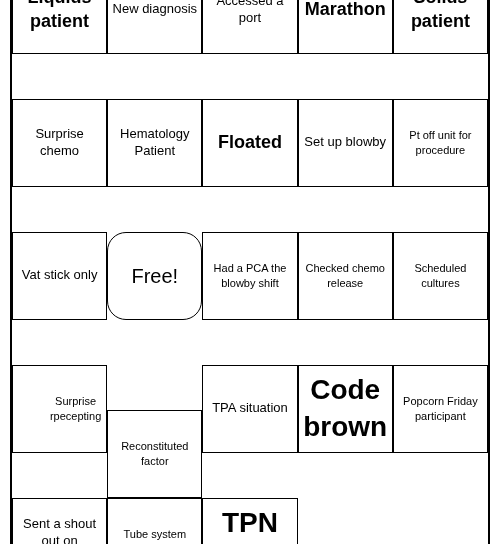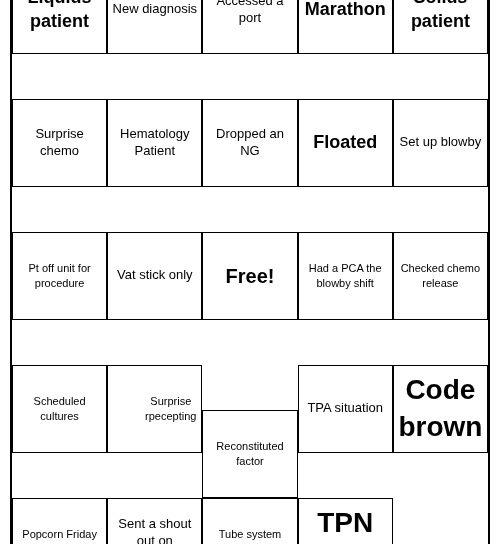--- a/index.html
+++ b/index.html
@@ -43,21 +43,22 @@
       align-items: center;
       justify-content: center;
       text-align: center;
       padding: 4px;
       height: 88px;
       font-size: 13px;
       line-height: 1.3;
     }
     .bingo-cell.free {
       font-size: 20px;
-      font-weight: bold;
+      font-weight: normal;
+      border-radius: 19px;
     }
     .bingo-cell.large-text {
       font-size: 28px;
       font-weight: bold;
     }
     .bingo-cell.medium-large {
       font-size: 18px;
       font-weight: bold;
     }
   </style>
@@ -73,21 +74,20 @@
       <div class="bingo-letter">O</div>
     </div>
   <div class="bingo-grid">
   <div class="bingo-cell medium-large">Liquids patient</div>
       <div class="bingo-cell">New diagnosis</div>
       <div class="bingo-cell">Accessed a port</div>
       <div class="bingo-cell medium-large">Marathon</div>
       <div class="bingo-cell medium-large">Solids patient</div>
       <div class="bingo-cell">Surprise chemo</div>
       <div class="bingo-cell">Hematology Patient</div>
-      <div class="bingo-cell">Dropped an NG</div>
       <div class="bingo-cell medium-large">Floated</div>
       <div class="bingo-cell">Set up blowby</div>
       <div class="bingo-cell" style="font-size: 11px;">Pt off unit for procedure</div>
       <div class="bingo-cell">Vat stick only</div>
       <div class="bingo-cell free">Free!</div>
       <div class="bingo-cell" style="font-size: 11px;">Had a PCA the blowby shift</div>
       <div class="bingo-cell" style="font-size: 11px;">Checked chemo release</div>
       <div class="bingo-cell" style="font-size: 11px;">Scheduled cultures</div>
       <div class="bingo-cell" style="font-size: 11px; padding-left: 36px;">Surprise rpecepting</div>
       <div class="bingo-cell" style="font-size: 11px; margin-top: 45px;">Reconstituted factor</div>

